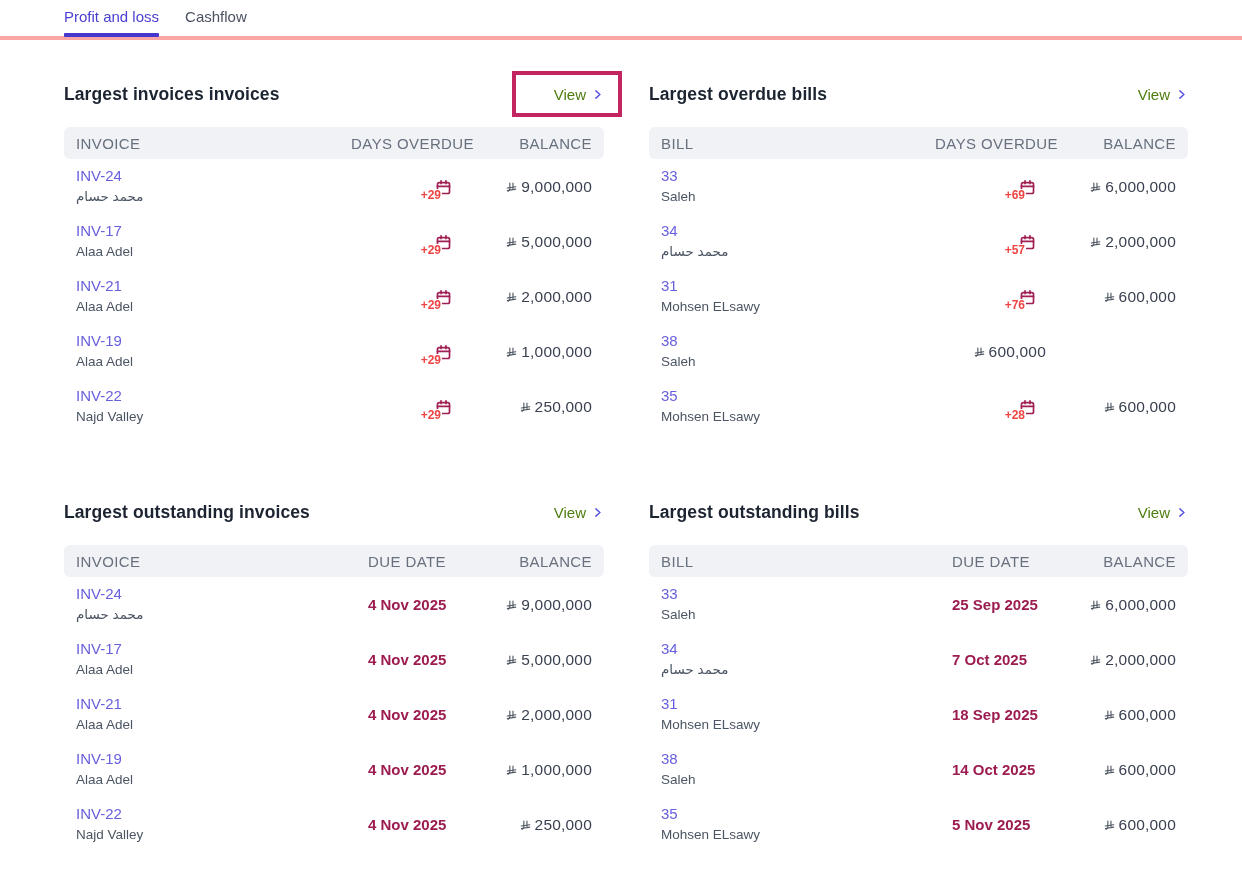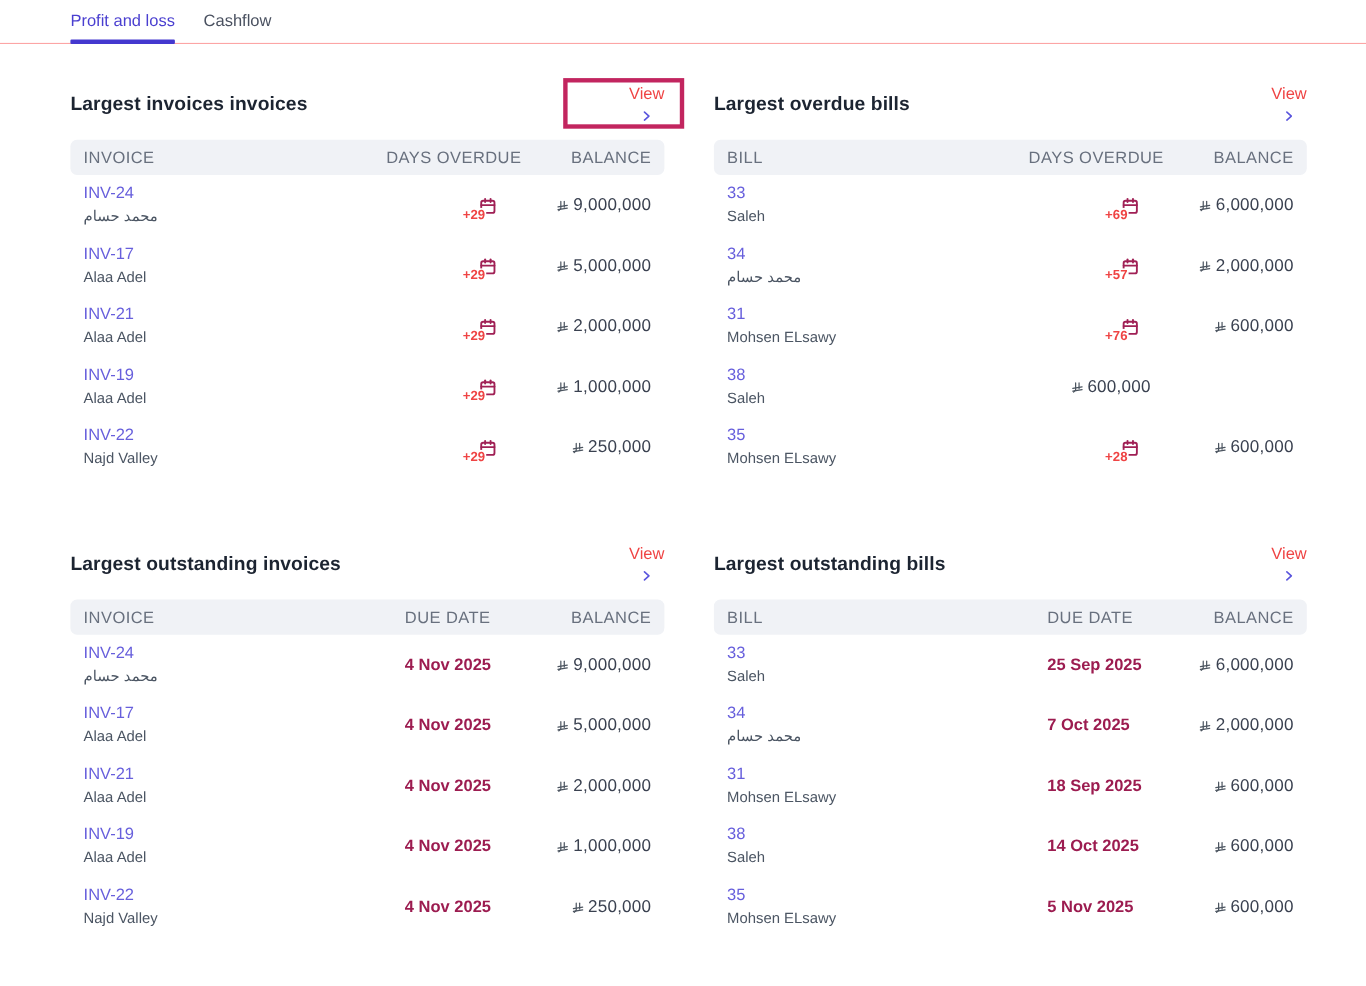--- a/index.html
+++ b/index.html
@@ -8,21 +8,21 @@
     position:relative;
     width:1242px; height:896px;
     background:#fff;
     font-family:"Liberation Sans","DejaVu Sans",sans-serif;
     overflow:hidden;
   }
   
   .tabbar {
     display:flex; align-items:flex-end;
     padding-left:64px; height:40px;
-    border-bottom:1px solid #fca5a5;
+    border-bottom:4px solid #fca5a5;
   }
   .tab {
     position:relative;
     font-size:15px; color:#4a5160;
     padding:10px 0 11px 0;
     margin-right:26px;
     cursor:pointer; background:none; border:none;
     font-family:inherit;
   }
   .tab.active { color:#4a3fd0; }
@@ -40,23 +40,22 @@
   
   .panel-head {
     display:flex; justify-content:space-between; align-items:center;
     margin-top:43px; height:22px; margin-bottom:22px;
   }
   .panel.second .panel-head { margin-top:67px; }
   .panel-title { font-size:17.5px; font-weight:700; color:#1c2431; letter-spacing:.1px; }
   .view-btn {
     display:flex; align-items:center; gap:5px;
     background:none; border:none; cursor:pointer;
-    font-family:inherit; font-size:15px; color:#ef4444;
+    font-family:inherit; font-size:15px; color:#4d7c0f;
     padding:0;
-    flex-direction:column;
   }
   .view-btn svg { display:block; }
   
   .thead {
     display:grid; grid-template-columns:1fr 160px 130px;
     background:#f0f2f6; border-radius:6px;
     height:32px; align-items:center;
   }
   .th {
     font-size:15px; font-weight:500; color:#68707e;

